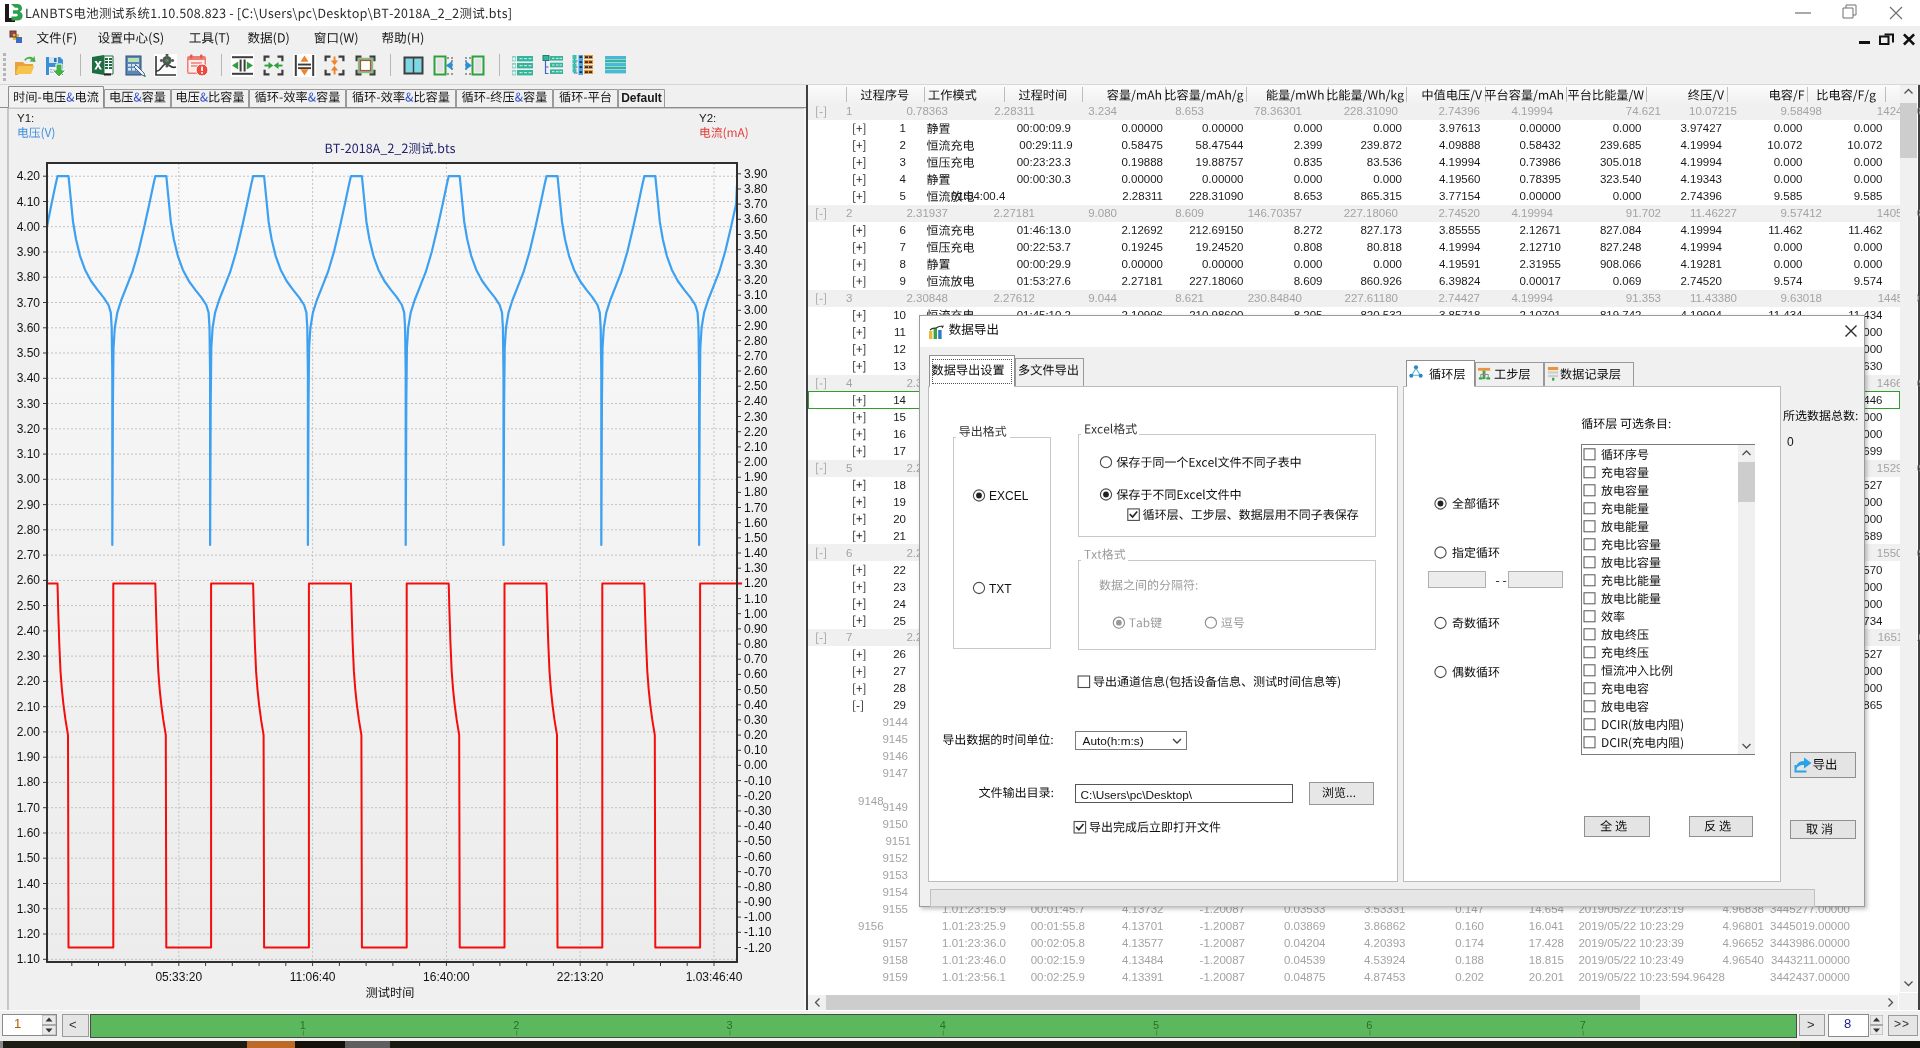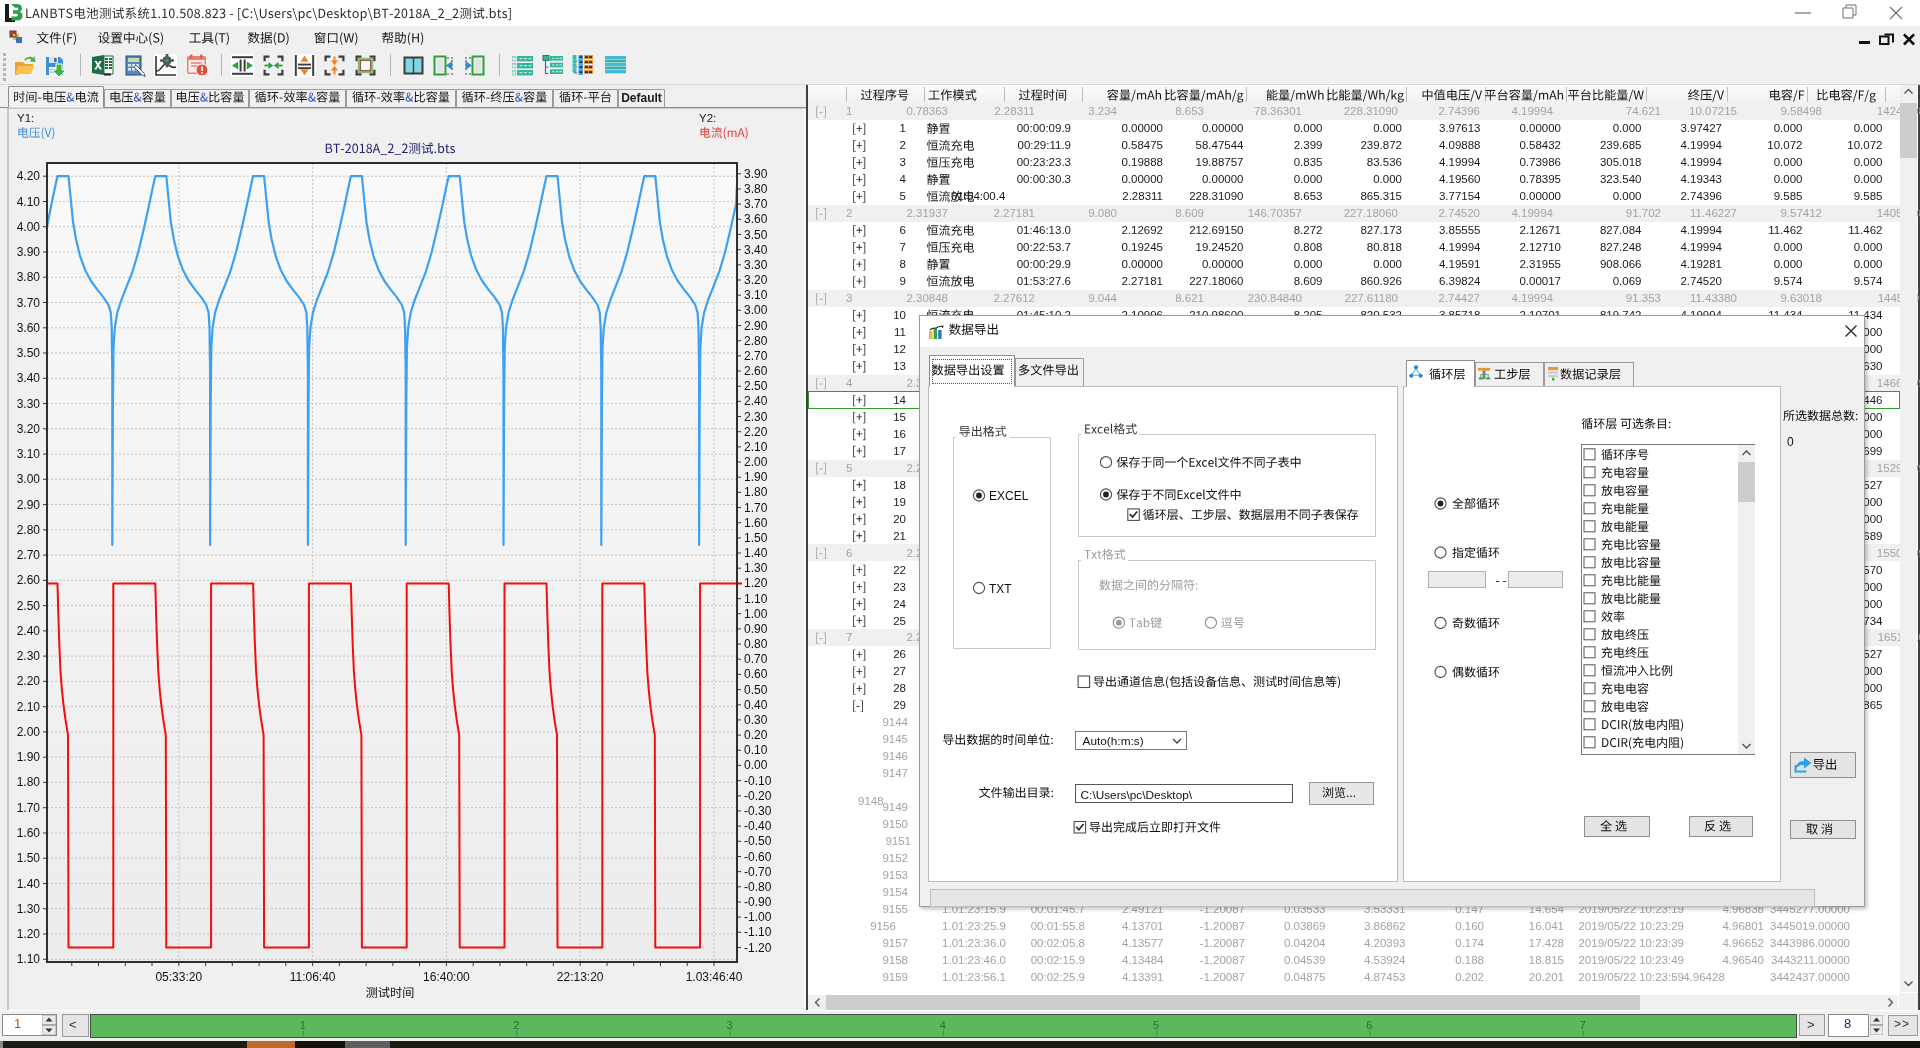--- a/index.html
+++ b/index.html
@@ -392,21 +392,21 @@
 <div class="abs num" style="left:1123.5px;top:122.37px;width:120px;text-align:right">0.00000</div>
 <div class="abs num" style="left:1202.5px;top:122.37px;width:120px;text-align:right">0.000</div>
 <div class="abs num" style="left:1282px;top:122.37px;width:120px;text-align:right">0.000</div>
 <div class="abs num" style="left:1360.5px;top:122.37px;width:120px;text-align:right">3.97613</div>
 <div class="abs num" style="left:1441px;top:122.37px;width:120px;text-align:right">0.00000</div>
 <div class="abs num" style="left:1521.5px;top:122.37px;width:120px;text-align:right">0.000</div>
 <div class="abs num" style="left:1602px;top:122.37px;width:120px;text-align:right">3.97427</div>
 <div class="abs num" style="left:1682.5px;top:122.37px;width:120px;text-align:right">0.000</div>
 <div class="abs num" style="left:1762.5px;top:122.37px;width:120px;text-align:right">0.000</div>
 <div class="abs num" style="left:866px;top:139.34px;width:40px;text-align:right">2</div>
-<div class="abs num" style="left:951px;top:139.34px;width:120px;text-align:right">00:29:11.9</div>
+<div class="abs num" style="left:986px;top:139.34px;width:120px;text-align:center">00:29:11.9</div>
 <div class="abs num" style="left:1043px;top:139.34px;width:120px;text-align:right">0.58475</div>
 <div class="abs num" style="left:1123.5px;top:139.34px;width:120px;text-align:right">58.47544</div>
 <div class="abs num" style="left:1202.5px;top:139.34px;width:120px;text-align:right">2.399</div>
 <div class="abs num" style="left:1282px;top:139.34px;width:120px;text-align:right">239.872</div>
 <div class="abs num" style="left:1360.5px;top:139.34px;width:120px;text-align:right">4.09888</div>
 <div class="abs num" style="left:1441px;top:139.34px;width:120px;text-align:right">0.58432</div>
 <div class="abs num" style="left:1521.5px;top:139.34px;width:120px;text-align:right">239.685</div>
 <div class="abs num" style="left:1602px;top:139.34px;width:120px;text-align:right">4.19994</div>
 <div class="abs num" style="left:1682.5px;top:139.34px;width:120px;text-align:right">10.072</div>
 <div class="abs num" style="left:1762.5px;top:139.34px;width:120px;text-align:right">10.072</div>
@@ -825,30 +825,30 @@
 <div class="abs gnum" style="left:858px;top:795px;width:50px;text-align:left">9148</div>
 <div class="abs gnum" style="left:858px;top:801.17px;width:50px;text-align:right">9149</div>
 <div class="abs gnum" style="left:858px;top:818.14px;width:50px;text-align:right">9150</div>
 <div class="abs gnum" style="left:861px;top:835.11px;width:50px;text-align:right">9151</div>
 <div class="abs gnum" style="left:858px;top:852.08px;width:50px;text-align:right">9152</div>
 <div class="abs gnum" style="left:858px;top:869.05px;width:50px;text-align:right">9153</div>
 <div class="abs gnum" style="left:858px;top:886.02px;width:50px;text-align:right">9154</div>
 <div class="abs gnum" style="left:858px;top:902.99px;width:50px;text-align:right">9155</div>
 <div class="abs gnum" style="left:886px;top:902.99px;width:120px;text-align:right">1.01:23:15.9</div>
 <div class="abs gnum" style="left:965px;top:902.99px;width:120px;text-align:right">00:01:45.7</div>
-<div class="abs gnum" style="left:1043.5px;top:902.99px;width:120px;text-align:right">2.49121</div>
+<div class="abs gnum" style="left:1043.5px;top:902.99px;width:120px;text-align:right">4.13732</div>
 <div class="abs gnum" style="left:1125px;top:902.99px;width:120px;text-align:right">-1.20087</div>
 <div class="abs gnum" style="left:1205.5px;top:902.99px;width:120px;text-align:right">0.03533</div>
 <div class="abs gnum" style="left:1285.5px;top:902.99px;width:120px;text-align:right">3.53331</div>
 <div class="abs gnum" style="left:1364px;top:902.99px;width:120px;text-align:right">0.147</div>
 <div class="abs gnum" style="left:1444px;top:902.99px;width:120px;text-align:right">14.654</div>
 <div class="abs gnum" style="left:1564px;top:902.99px;width:120px;text-align:right">2019/05/22 10:23:19</div>
 <div class="abs gnum" style="left:1644px;top:902.99px;width:120px;text-align:right">4.96838</div>
 <div class="abs gnum" style="left:1730px;top:902.99px;width:120px;text-align:right">3445277.00000</div>
-<div class="abs gnum" style="left:858px;top:919.96px;width:50px;text-align:center">9156</div>
+<div class="abs gnum" style="left:858px;top:919.96px;width:50px;text-align:left">9156</div>
 <div class="abs gnum" style="left:886px;top:919.96px;width:120px;text-align:right">1.01:23:25.9</div>
 <div class="abs gnum" style="left:965px;top:919.96px;width:120px;text-align:right">00:01:55.8</div>
 <div class="abs gnum" style="left:1043.5px;top:919.96px;width:120px;text-align:right">4.13701</div>
 <div class="abs gnum" style="left:1125px;top:919.96px;width:120px;text-align:right">-1.20087</div>
 <div class="abs gnum" style="left:1205.5px;top:919.96px;width:120px;text-align:right">0.03869</div>
 <div class="abs gnum" style="left:1285.5px;top:919.96px;width:120px;text-align:right">3.86862</div>
 <div class="abs gnum" style="left:1364px;top:919.96px;width:120px;text-align:right">0.160</div>
 <div class="abs gnum" style="left:1444px;top:919.96px;width:120px;text-align:right">16.041</div>
 <div class="abs gnum" style="left:1564px;top:919.96px;width:120px;text-align:right">2019/05/22 10:23:29</div>
 <div class="abs gnum" style="left:1644px;top:919.96px;width:120px;text-align:right">4.96801</div>

